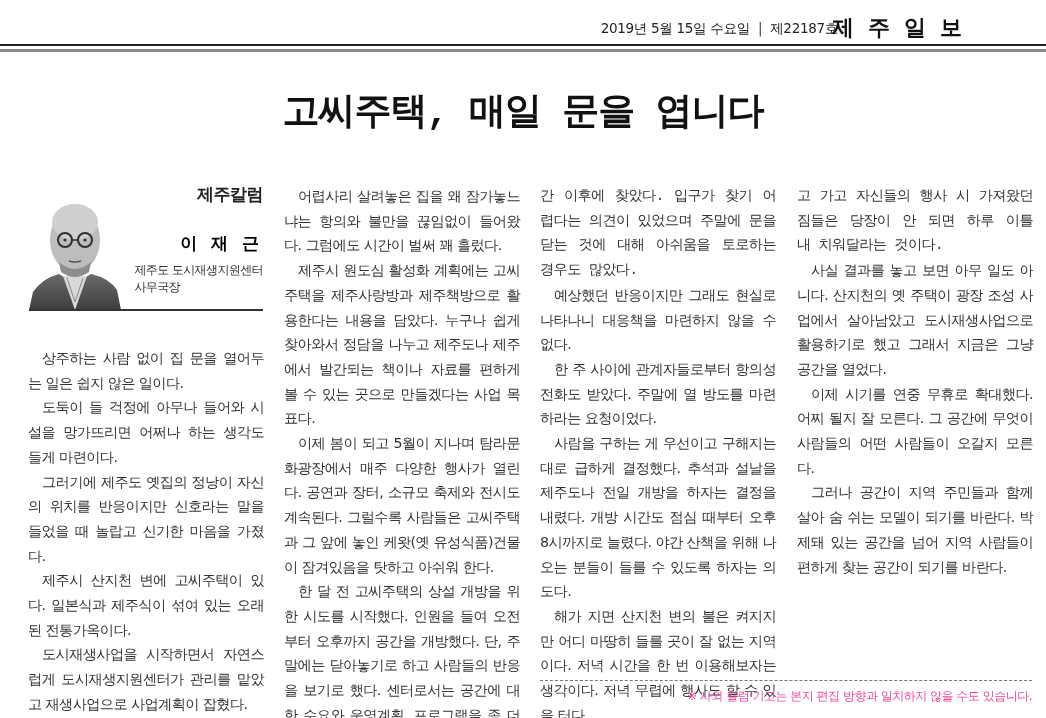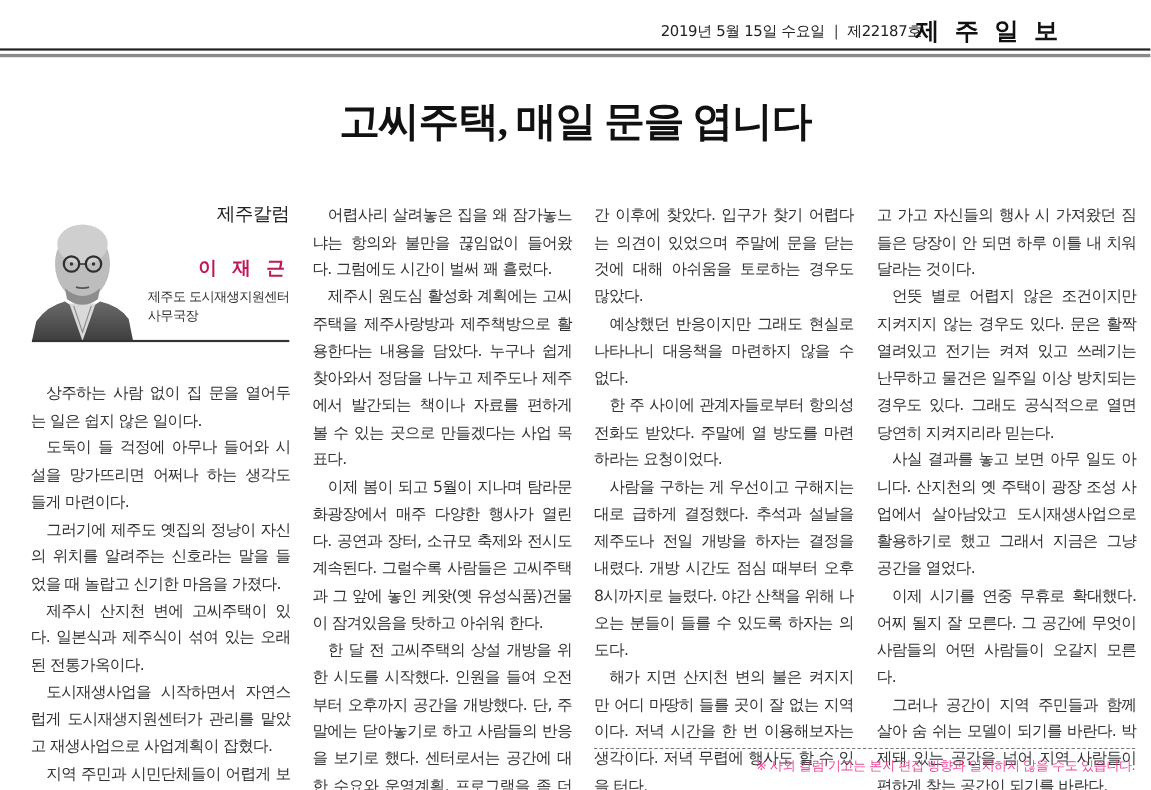--- a/index.html
+++ b/index.html
@@ -7,34 +7,34 @@
          font-family:"DejaVu Sans", "Liberation Sans", sans-serif; color:#2a2a2a; }
 
   .masthead { position:absolute; left:0; top:0; width:980px; height:52px; }
   .mast-date { position:absolute; right:142px; top:20px; font-size:13.5px; color:#222; letter-spacing:-0.3px; white-space:nowrap; }
   .mast-date .sep { margin:0 4px; color:#444; }
   .mast-logo { position:absolute; right:4px; top:13px; font-size:22px; font-weight:bold; color:#111; letter-spacing:14px; white-space:nowrap; }
   .rule-top { position:absolute; left:0; top:44px; width:1046px; height:2px; background:#222; }
   .rule-top2 { position:absolute; left:0; top:49px; width:1046px; height:3px; background:#8a8a8a; }
 
   .headline { position:absolute; left:0; top:86px; width:1046px; text-align:center;
-              font-family:Liberation Serif, serif; font-weight:bold;
+              font-family:Liberation Mono, monospace; font-weight:bold;
               font-size:37px; color:#111; letter-spacing:-1px; }
 
   .byline-box { position:absolute; left:29px; top:180px; width:234px; height:136px; }
   .photo { position:absolute; left:0; top:12px; width:92px; height:118px; }
   .byline-rule { position:absolute; left:0; top:129px; width:234px; height:2px; background:#333; }
-  .column-name { position:absolute; right:0; top:3px; font-size:17px; font-weight:normal; color:#222; letter-spacing:-0.5px; }
-  .author-name { position:absolute; right:0; top:52px; font-size:17px; font-weight:bold; color:#be185d; letter-spacing:4px; }
+  .column-name { position:absolute; right:0; top:3px; font-size:17px; font-weight:bold; color:#222; letter-spacing:-0.5px; }
+  .author-name { position:absolute; right:0; top:52px; font-size:17px; font-weight:bold; color:#000000; letter-spacing:4px; }
   .author-org { position:absolute; right:0; top:82px; font-size:12px; color:#333; letter-spacing:-0.6px; line-height:17px; }
 
   .col { position:absolute; font-family:"DejaVu Sans", sans-serif; font-size:14.2px; line-height:24.7px;
          color:#333; letter-spacing:-0.6px; text-align:justify; }
   .col p { margin:0; text-indent:14px; }
-  .col p.cont { text-indent:0; }
+  .col p.cont { text-indent:0;font-family:Liberation Mono, monospace; }
   #col1 { left:28px; top:346px; width:236px; }
   #col2 { left:284px; top:184px; width:236px; }
   #col3 { left:540px; top:184px; width:236px; }
   #col4 { left:797px; top:184px; width:236px; }
 
   .foot-rule { position:absolute; left:540px; top:680px; width:492px; height:0; border-top:1px dashed #777; }
   .disclaimer { position:absolute; right:14px; top:688px; font-size:12px; color:#ec4899; letter-spacing:-0.5px; }
 </style>
 </head>
 <body>
@@ -78,40 +78,39 @@
   <div class="author-org">
     <div>제주도 도시재생지원센터</div>
     <div>사무국장</div>
   </div>
   <div class="byline-rule"></div>
 </div>
 
 <div class="col" id="col1">
     <p>상주하는 사람 없이 집 문을 열어두는 일은 쉽지 않은 일이다.</p>
     <p>도둑이 들 걱정에 아무나 들어와 시설을 망가뜨리면 어쩌나 하는 생각도 들게 마련이다.</p>
-    <p>그러기에 제주도 옛집의 정낭이 자신의 위치를 알려주는 신호라는 말을 들었을 때 놀랍고 신기한 마음을 가졌다.</p>
+    <p>그러기에 제주도 옛집의 정낭이 자신의 위치를 반응이지만 신호라는 말을 들었을 때 놀랍고 신기한 마음을 가졌다.</p>
     <p>제주시 산지천 변에 고씨주택이 있다. 일본식과 제주식이 섞여 있는 오래된 전통가옥이다.</p>
     <p>도시재생사업을 시작하면서 자연스럽게 도시재생지원센터가 관리를 맡았고 재생사업으로 사업계획이 잡혔다.</p>
     <p>지역 주민과 시민단체들이 어렵게 보존한 건물이니 이를 적극적으로 활용할 수 있어야 한다는 당위성도 함께 받았다.</p>
   </div>
 <div class="col" id="col2">
     <p>어렵사리 살려놓은 집을 왜 잠가놓느냐는 항의와 불만을 끊임없이 들어왔다. 그럼에도 시간이 벌써 꽤 흘렀다.</p>
     <p>제주시 원도심 활성화 계획에는 고씨주택을 제주사랑방과 제주책방으로 활용한다는 내용을 담았다. 누구나 쉽게 찾아와서 정담을 나누고 제주도나 제주에서 발간되는 책이나 자료를 편하게 볼 수 있는 곳으로 만들겠다는 사업 목표다.</p>
     <p>이제 봄이 되고 5월이 지나며 탐라문화광장에서 매주 다양한 행사가 열린다. 공연과 장터, 소규모 축제와 전시도 계속된다. 그럴수록 사람들은 고씨주택과 그 앞에 놓인 케왓(옛 유성식품)건물이 잠겨있음을 탓하고 아쉬워 한다.</p>
     <p>한 달 전 고씨주택의 상설 개방을 위한 시도를 시작했다. 인원을 들여 오전부터 오후까지 공간을 개방했다. 단, 주말에는 닫아놓기로 하고 사람들의 반응을 보기로 했다. 센터로서는 공간에 대한 수요와 운영계획, 프로그램을 좀 더 현실성 있게 만들기 위한 임시 개방이다.</p>
   </div>
 <div class="col" id="col3">
     <p class="cont">간 이후에 찾았다. 입구가 찾기 어렵다는 의견이 있었으며 주말에 문을 닫는 것에 대해 아쉬움을 토로하는 경우도 많았다.</p>
     <p>예상했던 반응이지만 그래도 현실로 나타나니 대응책을 마련하지 않을 수 없다.</p>
     <p>한 주 사이에 관계자들로부터 항의성 전화도 받았다. 주말에 열 방도를 마련하라는 요청이었다.</p>
     <p>사람을 구하는 게 우선이고 구해지는 대로 급하게 결정했다. 추석과 설날을 제주도나 전일 개방을 하자는 결정을 내렸다. 개방 시간도 점심 때부터 오후 8시까지로 늘렸다. 야간 산책을 위해 나오는 분들이 들를 수 있도록 하자는 의도다.</p>
     <p>해가 지면 산지천 변의 불은 켜지지만 어디 마땅히 들를 곳이 잘 없는 지역이다. 저녁 시간을 한 번 이용해보자는 생각이다. 저녁 무렵에 행사도 할 수 있을 터다.</p>
   </div>
 <div class="col" id="col4">
     <p class="cont">고 가고 자신들의 행사 시 가져왔던 짐들은 당장이 안 되면 하루 이틀 내 치워달라는 것이다.</p>
-    <p>언뜻 별로 어렵지 않은 조건이지만 지켜지지 않는 경우도 있다. 문은 활짝 열려있고 전기는 켜져 있고 쓰레기는 난무하고 물건은 일주일 이상 방치되는 경우도 있다. 그래도 공식적으로 열면 당연히 지켜지리라 믿는다.</p>
     <p>사실 결과를 놓고 보면 아무 일도 아니다. 산지천의 옛 주택이 광장 조성 사업에서 살아남았고 도시재생사업으로 활용하기로 했고 그래서 지금은 그냥 공간을 열었다.</p>
     <p>이제 시기를 연중 무휴로 확대했다. 어찌 될지 잘 모른다. 그 공간에 무엇이 사람들의 어떤 사람들이 오갈지 모른다.</p>
     <p>그러나 공간이 지역 주민들과 함께 살아 숨 쉬는 모델이 되기를 바란다. 박제돼 있는 공간을 넘어 지역 사람들이 편하게 찾는 공간이 되기를 바란다.</p>
   </div>
 
 <div class="foot-rule"></div>
 <div class="disclaimer">※ 사외 칼럼·기고는 본지 편집 방향과 일치하지 않을 수도 있습니다.</div>
 
 </body></html>

